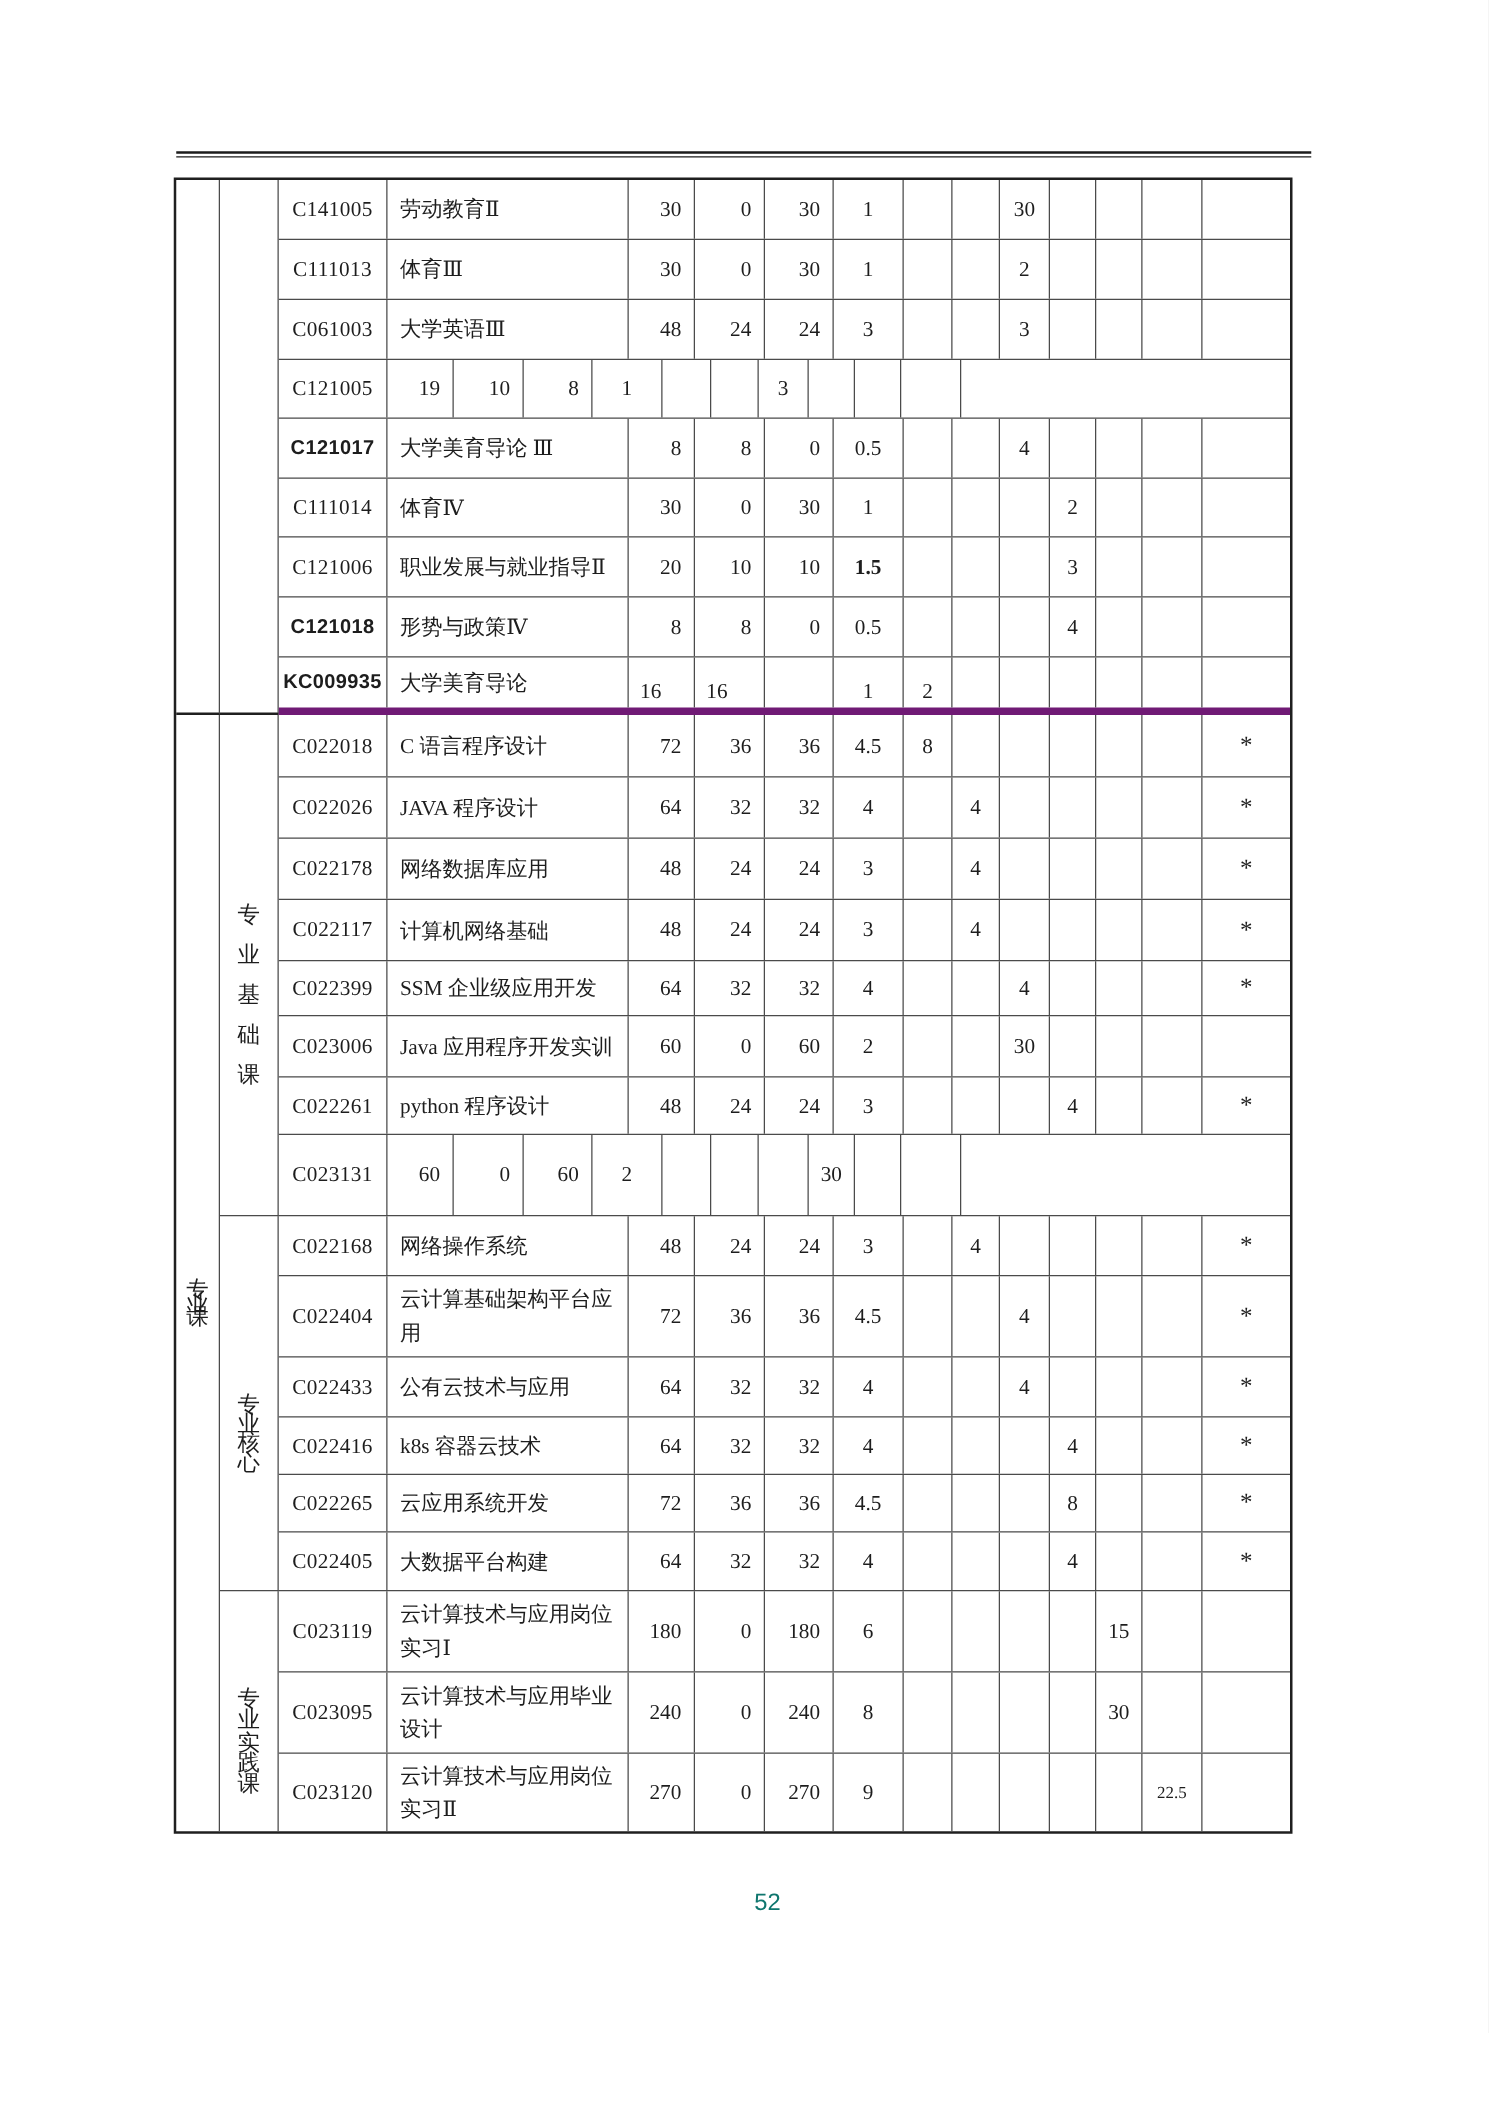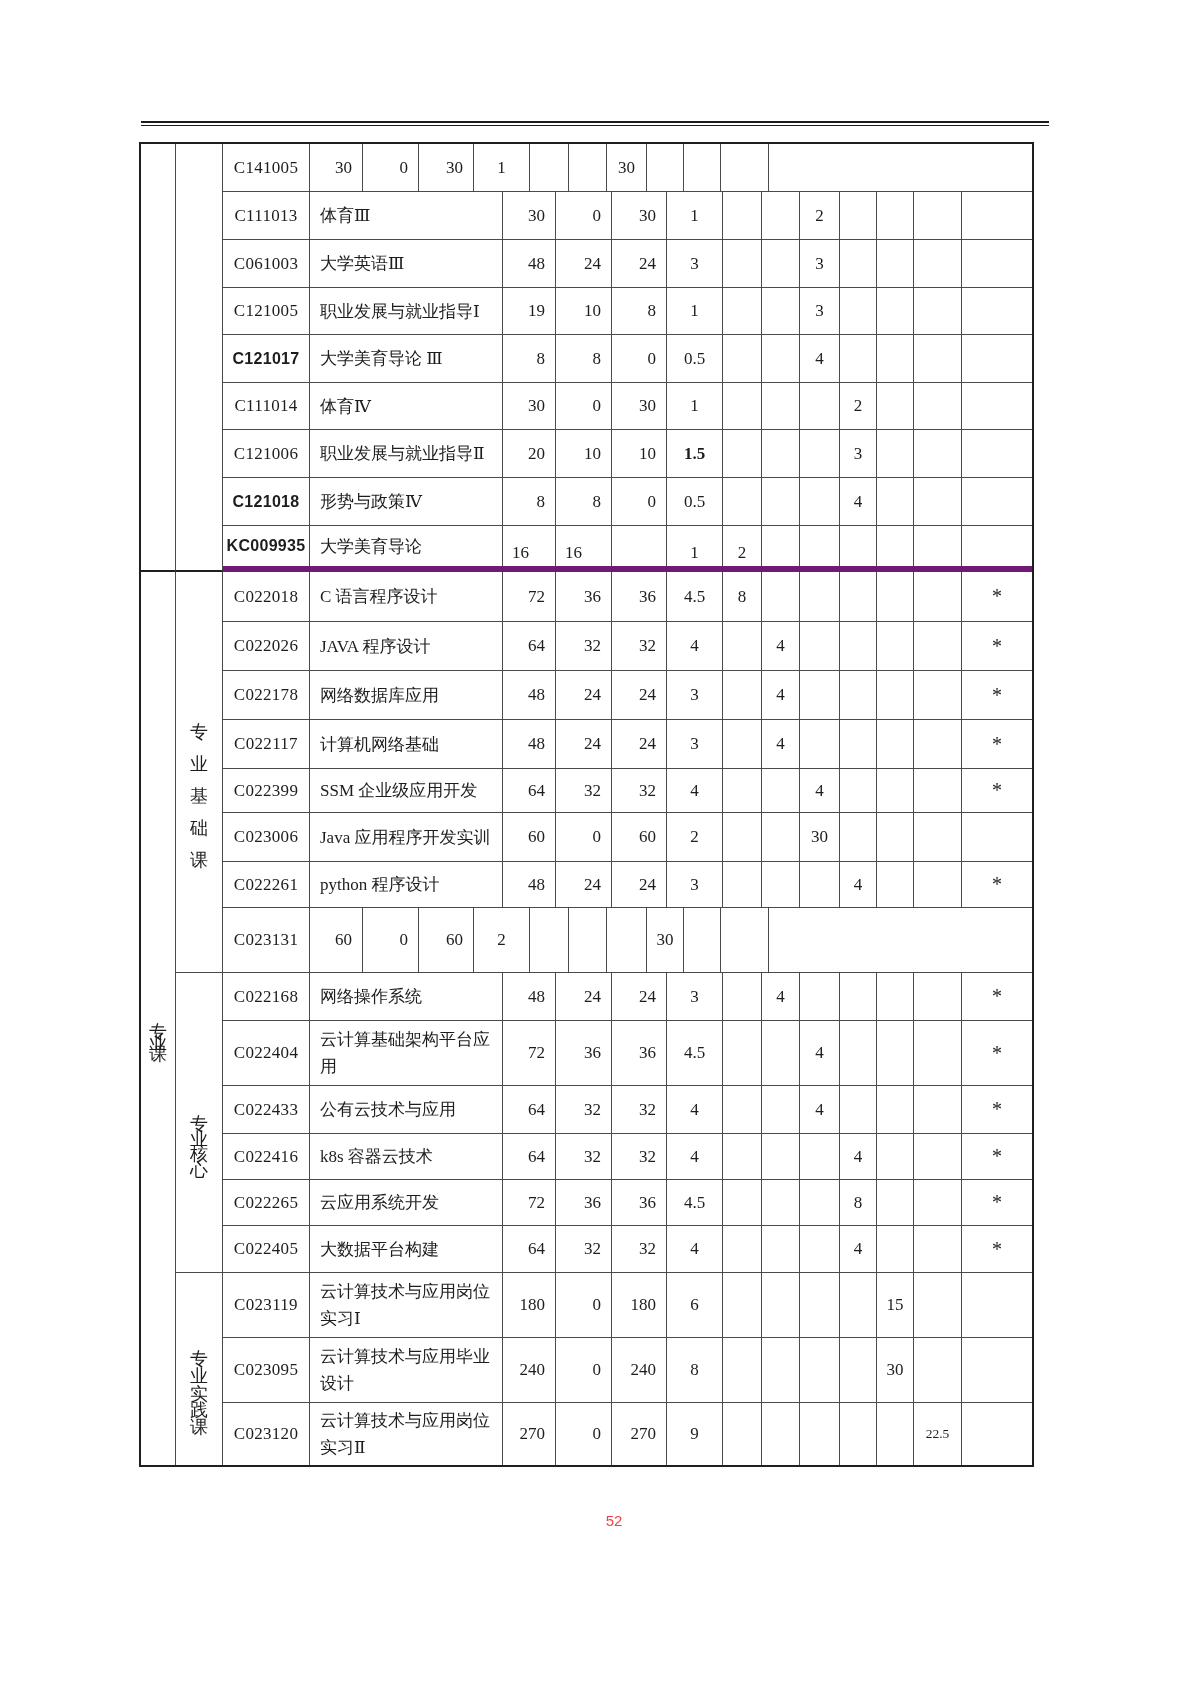--- a/index.html
+++ b/index.html
@@ -29,21 +29,21 @@
   .cell:last-child{border-right:none;}
   .c-code{letter-spacing:0.3px;}
   .alt-code .c-code{font-family:"Liberation Sans","DejaVu Sans",sans-serif;font-weight:600;font-size:16px;}
   .c-name{justify-content:flex-start;text-align:left;padding:0 10px;line-height:27px;font-size:17px;}
   .c-h{justify-content:flex-end;padding-right:10px;}
   .left-hours .c-h{justify-content:flex-start;padding-left:9px;padding-right:0;}
   .low .c-h,.low .c-cr,.low .c-s{padding-top:14px;}
   .c-rm{font-size:20px;}
   .small-num{font-size:13.5px;}
   .page-num{position:absolute;left:574px;top:1512px;width:80px;text-align:center;
-            font-family:"Liberation Sans","DejaVu Sans",sans-serif;font-size:15px;color:#ef4444;}
+            font-family:"Liberation Sans","DejaVu Sans",sans-serif;font-size:19px;color:#0f766e;}
 </style>
 </head>
 <body>
 
 <div class="page">
 
   <div class="top-rule"></div>
 
   <div class="curr-table">
 
@@ -67,20 +67,21 @@
         <span class="vtext ls15">专业核心</span>
       </div>
       <div class="vcell last" style="width:47px;height:192px;">
         <span class="vtext ls17">专业实践课</span>
       </div>
     </div>
 
     <div class="rows-col">
         <div class="row" style="height: 48px;">
       <div class="cell c-code" style="width: 87px;">C141005</div>
+      <div class="cell c-name" style="width: 193px;">劳动教育Ⅱ</div>
       <div class="cell c-h" style="width: 53px;">30</div>
       <div class="cell c-h" style="width: 56px;">0</div>
       <div class="cell c-h" style="width: 55px;">30</div>
       <div class="cell c-cr" style="width: 56px;">1</div>
       <div class="cell c-s" style="width: 39px;"></div>
       <div class="cell c-s" style="width: 38px;"></div>
       <div class="cell c-s" style="width: 40px;">30</div>
       <div class="cell c-s" style="width: 37px;"></div>
       <div class="cell c-s" style="width: 37px;"></div>
       <div class="cell c-s" style="width: 48px;"></div>
@@ -111,21 +112,20 @@
       <div class="cell c-s" style="width: 39px;"></div>
       <div class="cell c-s" style="width: 38px;"></div>
       <div class="cell c-s" style="width: 40px;">3</div>
       <div class="cell c-s" style="width: 37px;"></div>
       <div class="cell c-s" style="width: 37px;"></div>
       <div class="cell c-s" style="width: 48px;"></div>
       <div class="cell c-rm" style="width: 70px;"></div>
     </div>
         <div class="row" style="height: 47px;">
       <div class="cell c-code" style="width: 87px;">C121005</div>
-      <div class="cell c-name" style="width: 193px;">职业发展与就业指导Ⅰ</div>
       <div class="cell c-h" style="width: 53px;">19</div>
       <div class="cell c-h" style="width: 56px;">10</div>
       <div class="cell c-h" style="width: 55px;">8</div>
       <div class="cell c-cr" style="width: 56px;">1</div>
       <div class="cell c-s" style="width: 39px;"></div>
       <div class="cell c-s" style="width: 38px;"></div>
       <div class="cell c-s" style="width: 40px;">3</div>
       <div class="cell c-s" style="width: 37px;"></div>
       <div class="cell c-s" style="width: 37px;"></div>
       <div class="cell c-s" style="width: 48px;"></div>

